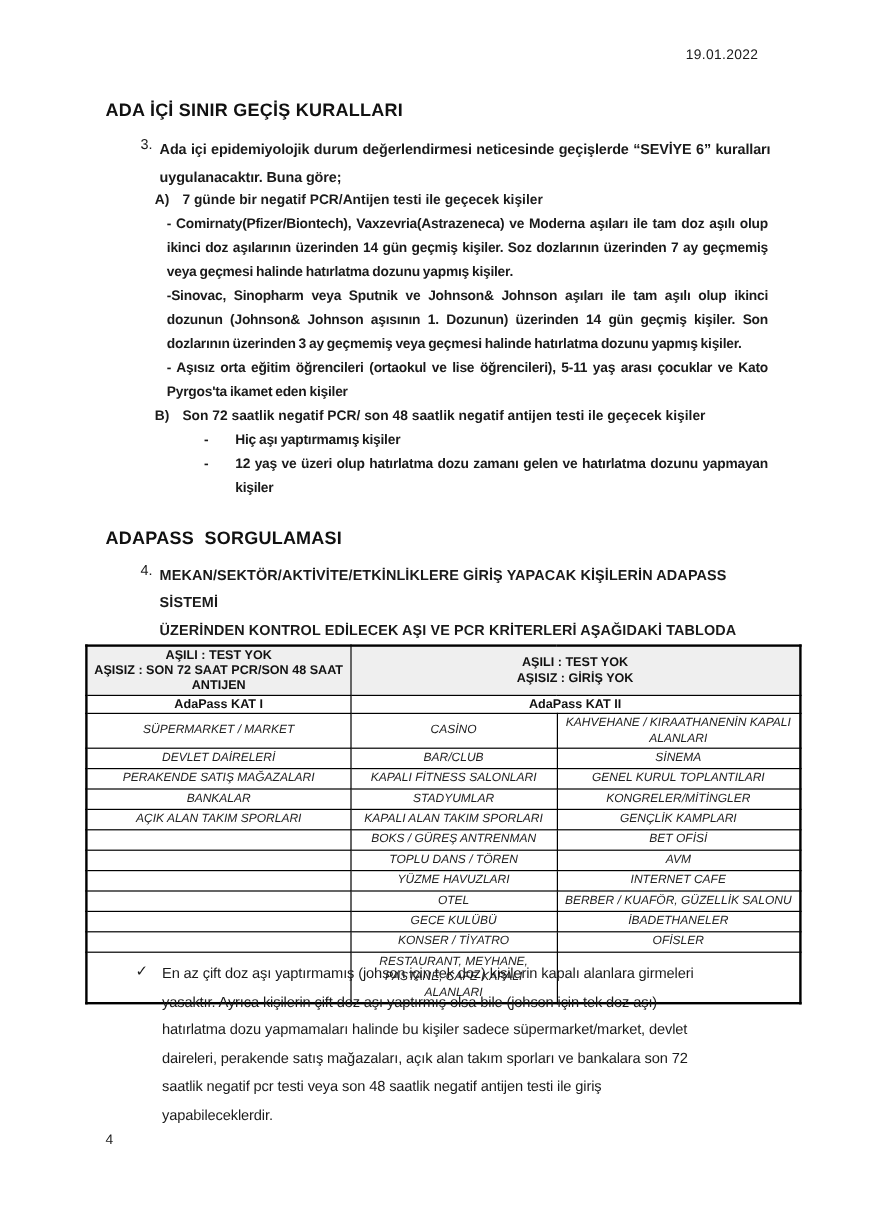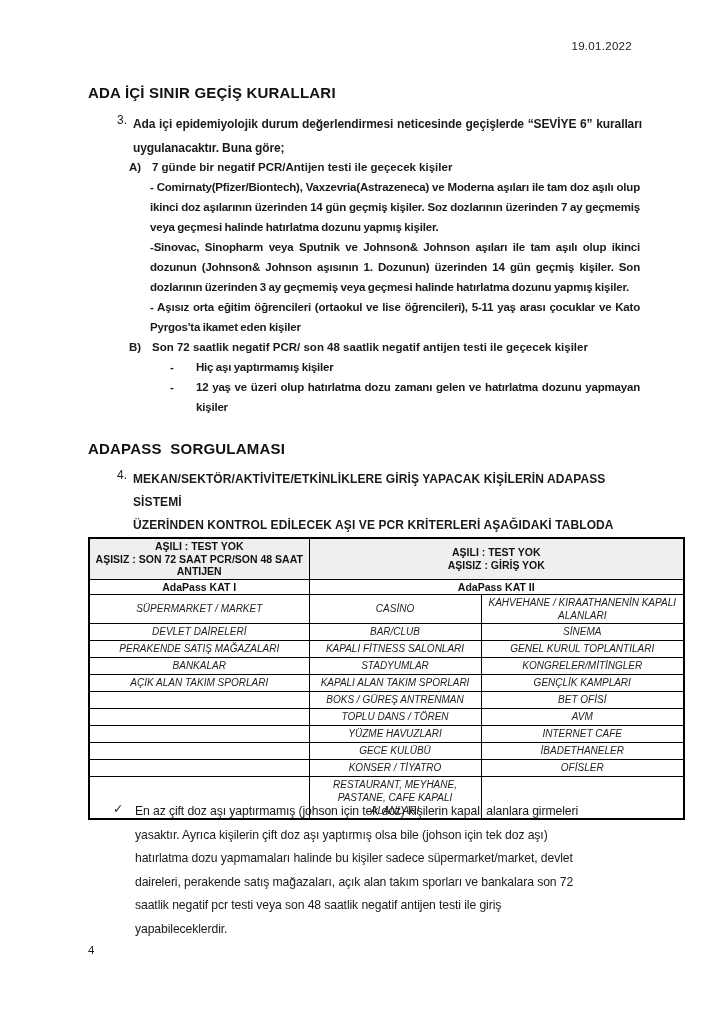--- a/index.html
+++ b/index.html
@@ -31,29 +31,29 @@
     white-space:pre-line; letter-spacing:0.1px;
   }
 
   .section3-body {
     position:absolute; left:129px; top:157px; width:511px;
     font-weight:bold; font-size:11.5px; line-height:20px;
   }
   .sub-row { display:flex; }
   .sub-label { width:23px; flex:0 0 23px; }
   .sub-title { flex:1; }
-  .sub-paras { margin-left:21px; text-align:justify; letter-spacing:-0.2px; word-spacing:-0.5px; }
+  .sub-paras { margin-left:10px; text-align:justify; letter-spacing:-0.2px; word-spacing:-0.5px; }
   .sub-paras p { margin:0; }
   .b-items { margin-left:23px; }
   .b-item { display:flex; }
   .dash { flex:0 0 26px; width:26px; padding-left:18px; }
   .b-text { flex:1; text-align:justify; letter-spacing:-0.2px; word-spacing:-0.5px; }
 
   table.adapass {
-    position:absolute; left:88px; top:537px; width:595px;
+    position:absolute; left:71px; top:537px; width:595px;
     border-collapse:collapse; table-layout:fixed; border:2px solid #000;
   }
   table.adapass th, table.adapass td {
     border:1.5px solid #000; text-align:center; vertical-align:middle;
     overflow:hidden; padding:1px 3px;
   }
   th.hdr1 {
     background:#efefef; font-weight:bold; font-size:10.5px; line-height:12.5px;
     white-space:pre-line; border-bottom:3px solid #000; padding:3px 4px; color:#111;
   }
@@ -174,20 +174,25 @@
           <td>TOPLU DANS / TÖREN</td>
           <td>AVM</td>
         </tr>
         <tr>
           <td></td>
           <td>YÜZME HAVUZLARI</td>
           <td>INTERNET CAFE</td>
         </tr>
         <tr>
           <td></td>
+          <td>OTEL</td>
+          <td>BERBER / KUAFÖR, GÜZELLİK SALONU</td>
+        </tr>
+        <tr>
+          <td></td>
           <td>GECE KULÜBÜ</td>
           <td>İBADETHANELER</td>
         </tr>
         <tr>
           <td></td>
           <td>KONSER / TİYATRO</td>
           <td>OFİSLER</td>
         </tr>
         <tr>
           <td></td>

